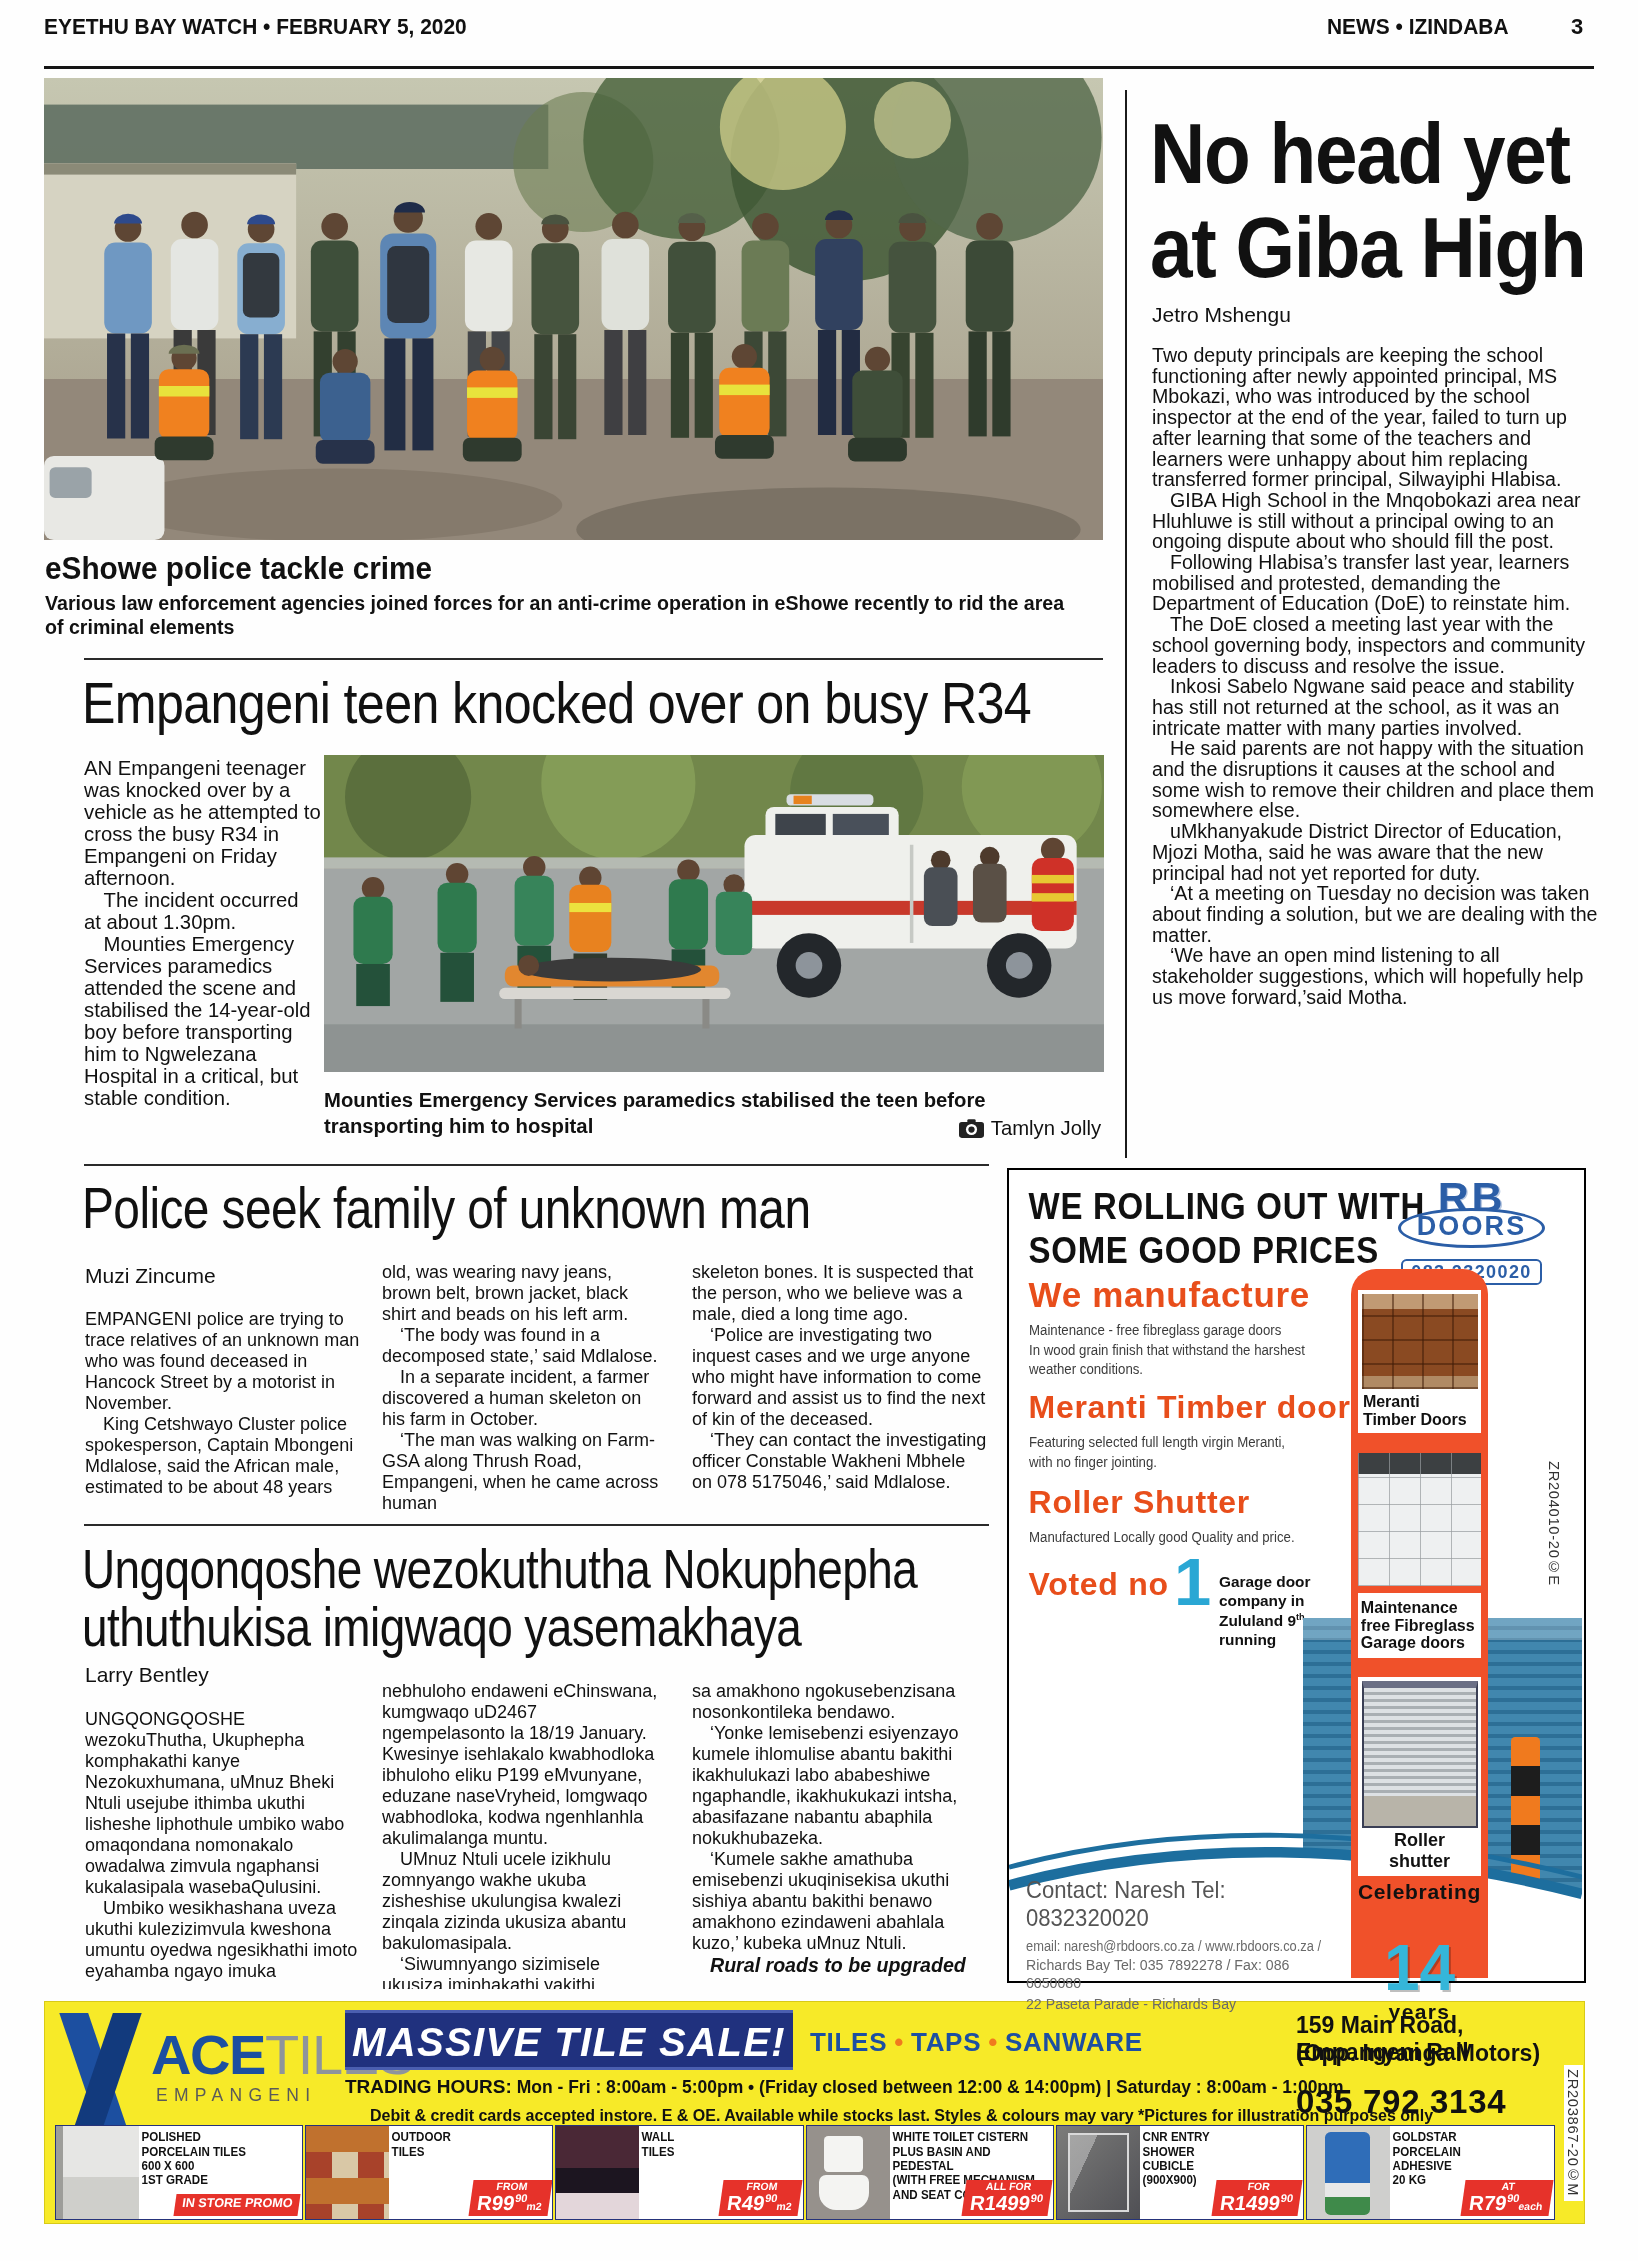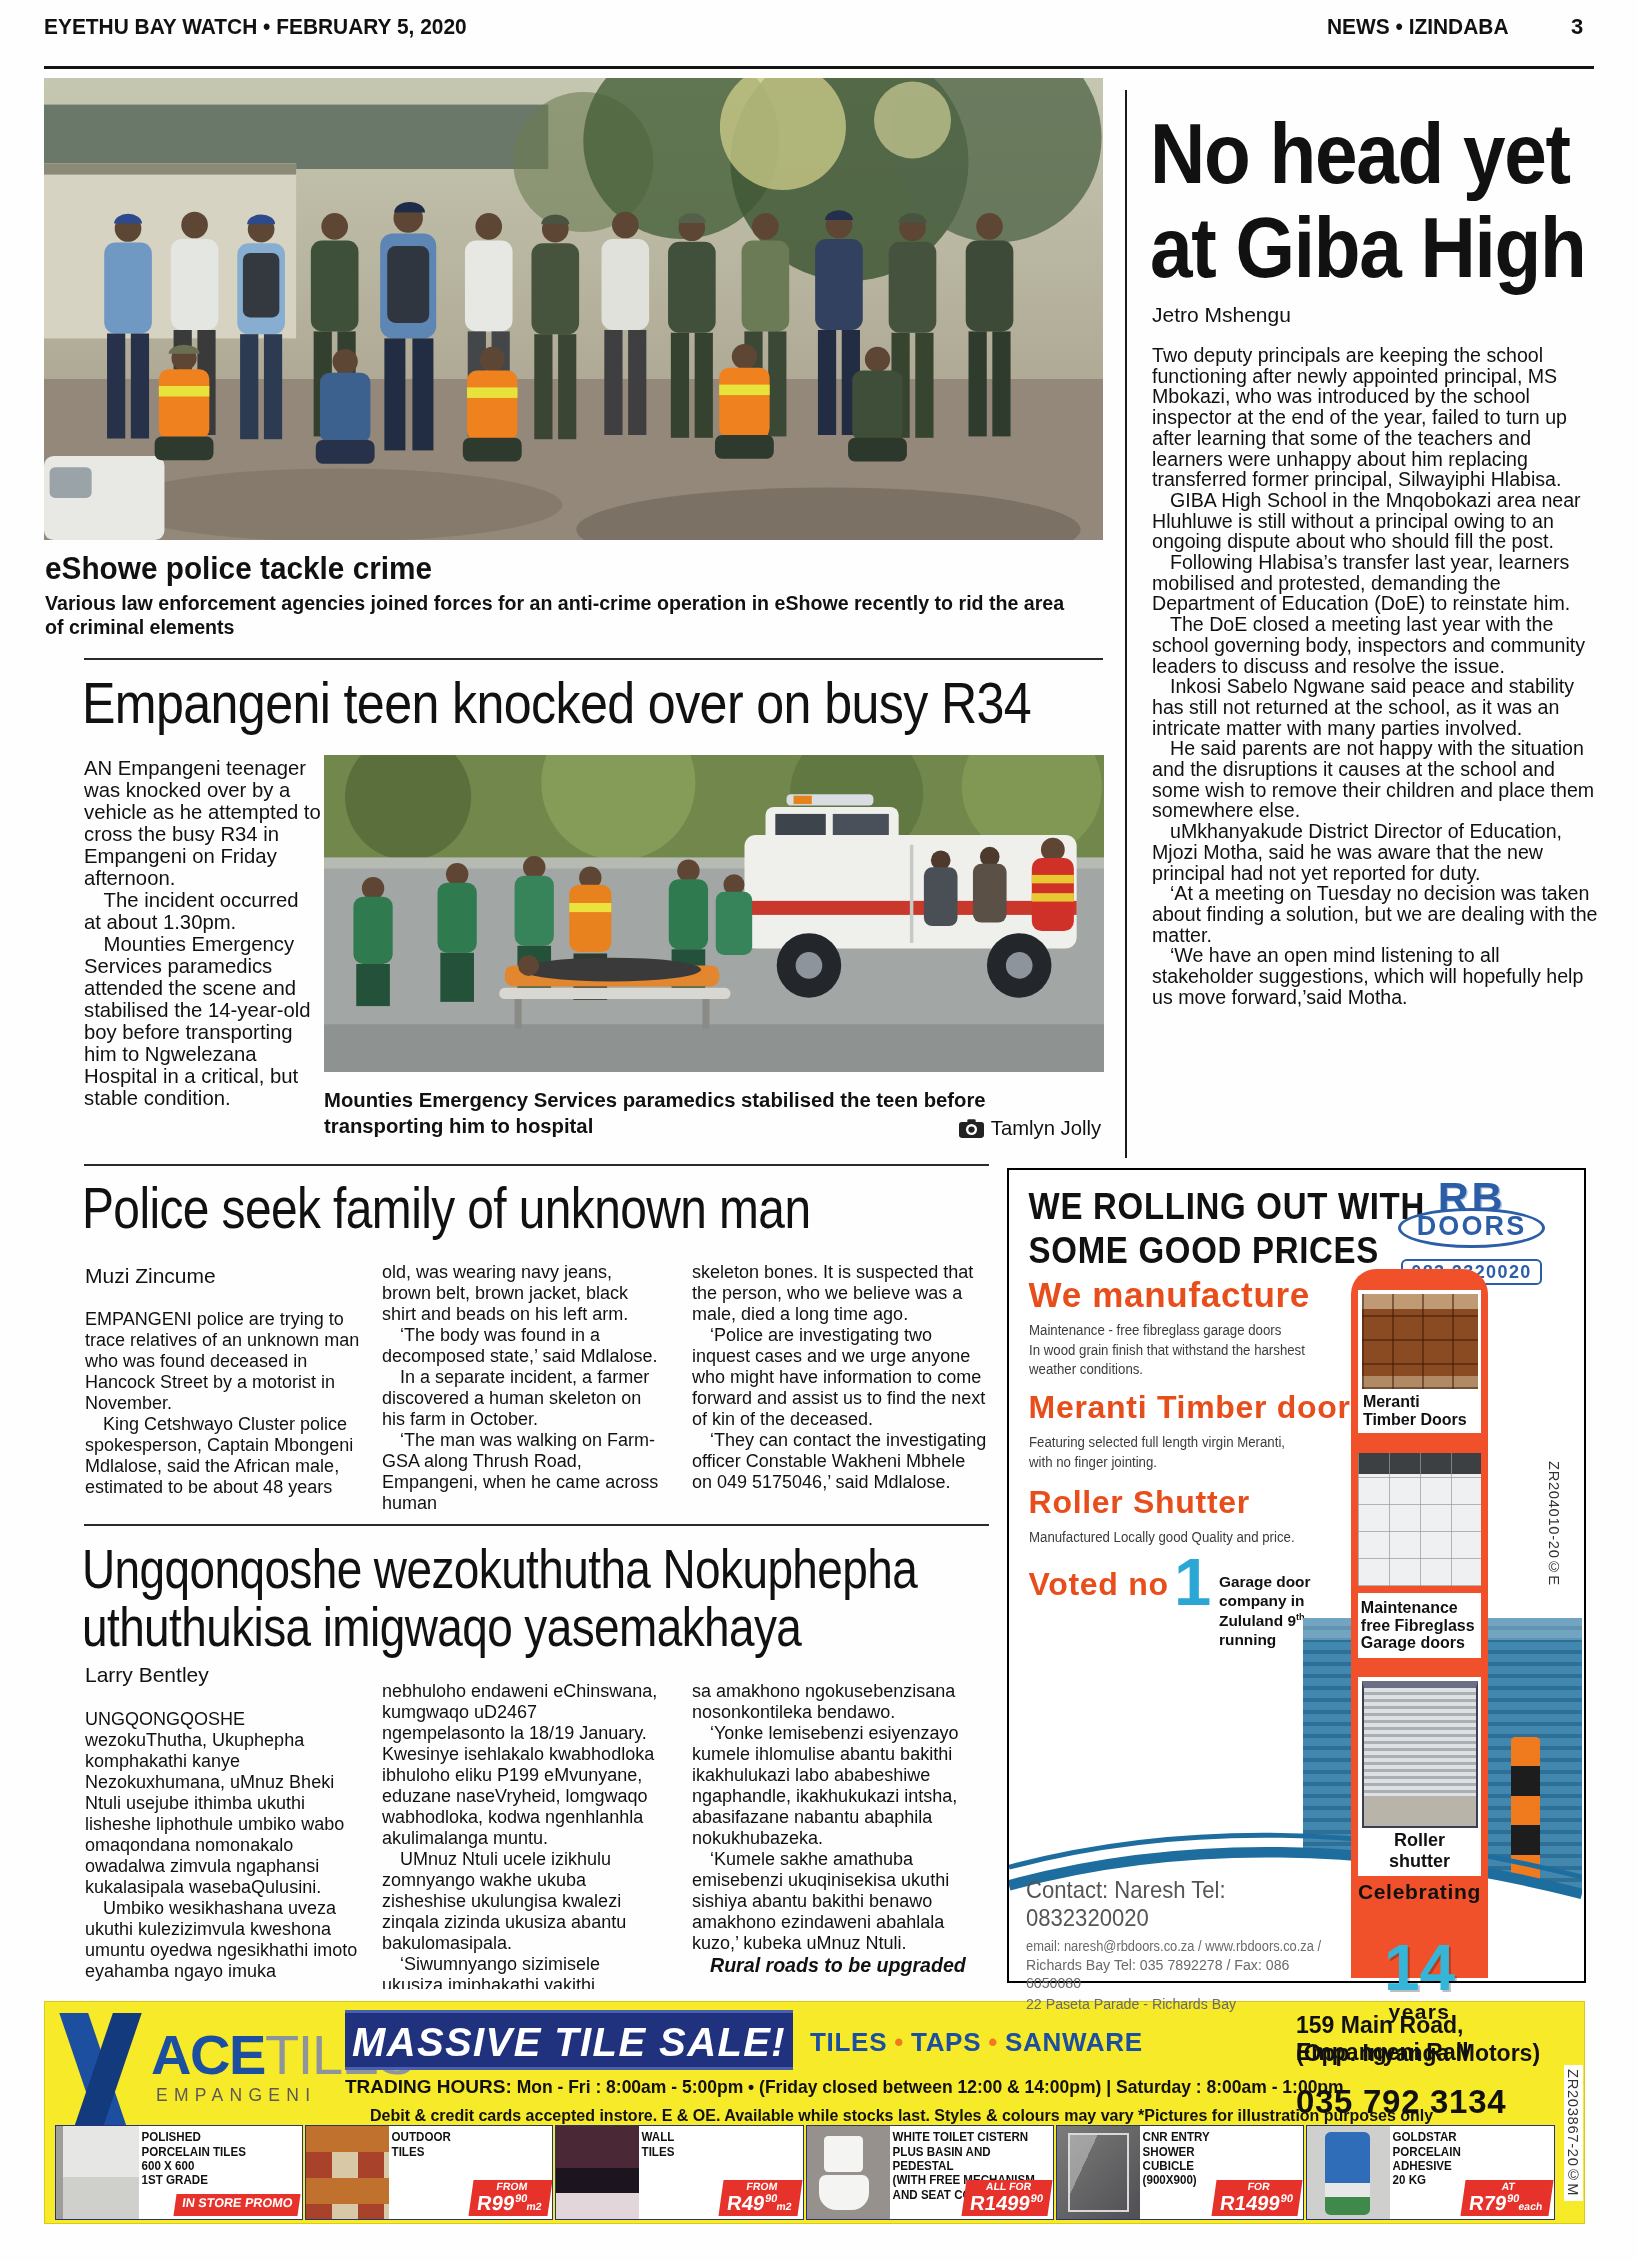--- a/index.html
+++ b/index.html
@@ -458,21 +458,21 @@
   </div>
   <div class="abs colbody um-col2">
     <p>old, was wearing navy jeans, brown belt, brown jacket, black shirt and beads on his left arm.</p>
     <p>‘The body was found in a decomposed state,’ said Mdlalose.</p>
     <p>In a separate incident, a farmer discovered a human skeleton on his farm in October.</p>
     <p>‘The man was walking on Farm-GSA along Thrush Road, Empangeni, when he came across human</p>
   </div>
   <div class="abs colbody um-col3">
     <p>skeleton bones. It is suspected that the person, who we believe was a male, died a long time ago.</p>
     <p>‘Police are investigating two inquest cases and we urge anyone who might have information to come forward and assist us to find the next of kin of the deceased.</p>
-    <p>‘They can contact the investigating officer Constable Wakheni Mbhele on 049 5175046,’ said Mdlalose.</p>
+    <p>‘They can contact the investigating officer Constable Wakheni Mbhele on 078 5175046,’ said Mdlalose.</p>
   </div>
 
   <div class="abs rule rule-roads"></div>
 
   <div class="abs roads-h1">Ungqonqoshe wezokuthutha Nokuphepha</div>
   <div class="abs roads-h2">uthuthukisa imigwaqo yasemakhaya</div>
   <div class="abs byline roads-byline">Larry Bentley</div>
   <div class="abs colbody roads-col1">
     <p>UNGQONGQOSHE wezokuThutha, Ukuphepha komphakathi kanye Nezokuxhumana, uMnuz Bheki Ntuli usejube ithimba ukuthi lisheshe liphothule umbiko wabo omaqondana nomonakalo owadalwa zimvula ngaphansi kukalasipala wasebaQulusini.</p>
     <p>Umbiko wesikhashana uveza ukuthi kulezizimvula kweshona umuntu oyedwa ngesikhathi imoto eyahamba ngayo imuka</p>

